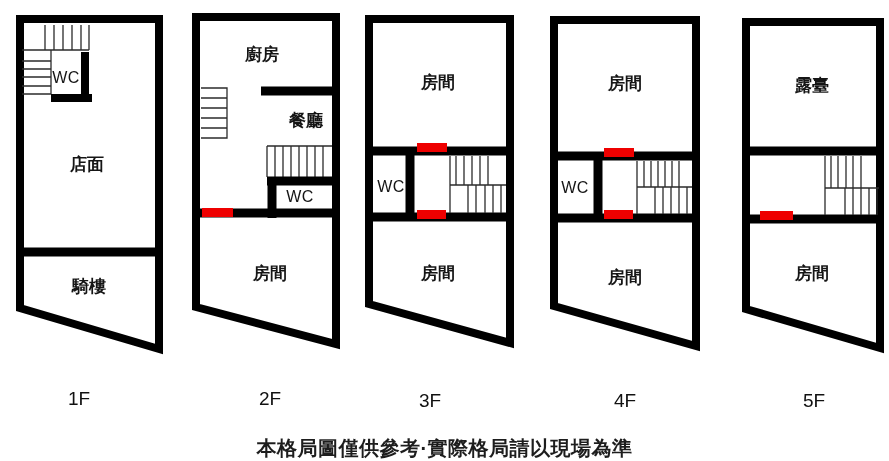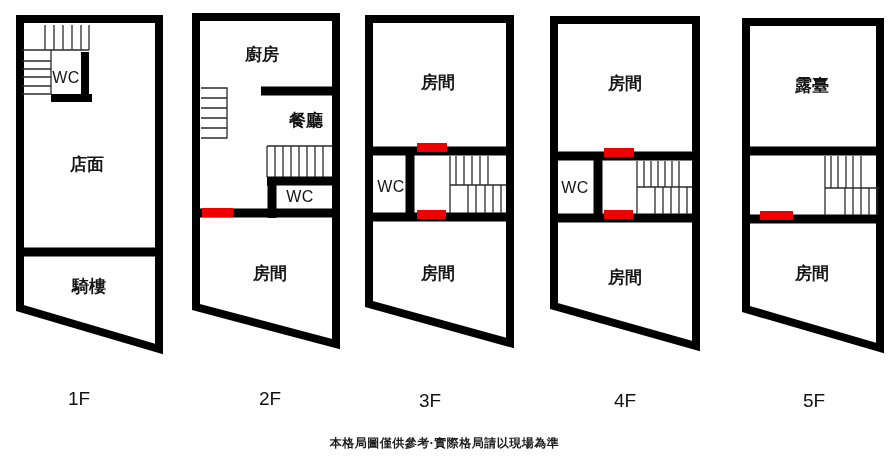--- a/index.html
+++ b/index.html
@@ -16,21 +16,21 @@
   .wall9{stroke:#000000;stroke-width:9;fill:none;}
   .wall8{stroke:#000000;stroke-width:8;fill:none;}
   .thin{stroke:#2b2b2b;stroke-width:1.3;fill:none;}
   .door{stroke:none;}
   text{fill:#151515;text-anchor:middle;}
   .room{font-size:17px;font-weight:600;}
   .wc{font-size:16px;font-weight:500;letter-spacing:.5px;}
   .floor-label{font-size:19px;font-weight:500;fill:#111111;}
   #caption{
     position:absolute;left:0;top:435px;width:889px;
-    text-align:center;font-size:12px;font-weight:700;color:#1d1d1d;
+    text-align:center;font-size:20px;font-weight:700;color:#1d1d1d;
     letter-spacing:.5px;
   }
 </style>
 </head>
 <body>
 
 <svg id="plan-canvas" width="889" height="461" viewBox="0 0 889 461" xmlns="http://www.w3.org/2000/svg">
 
   <g>
     <path class="outline" d="M20 19H159V349L20 308Z"></path>

